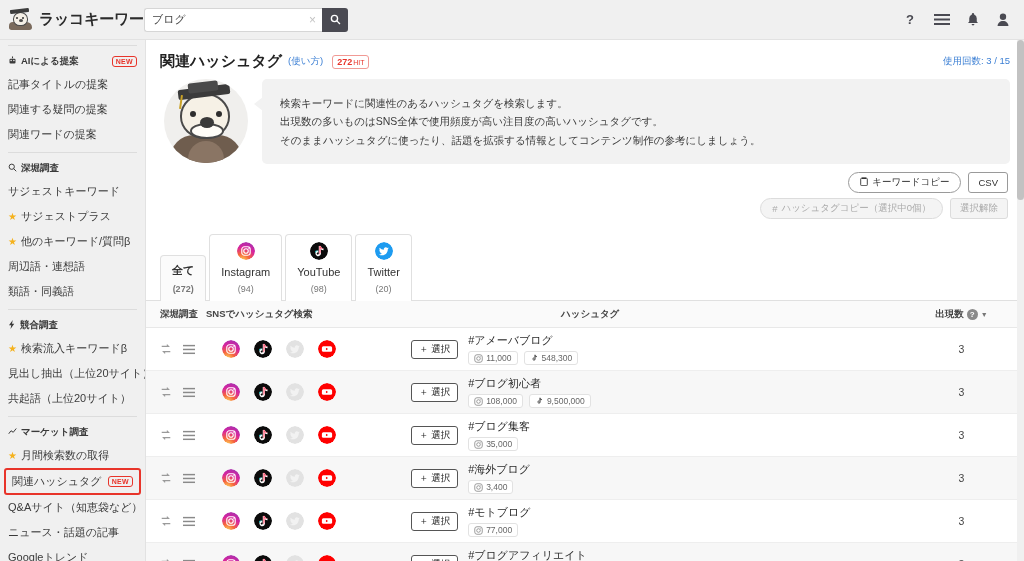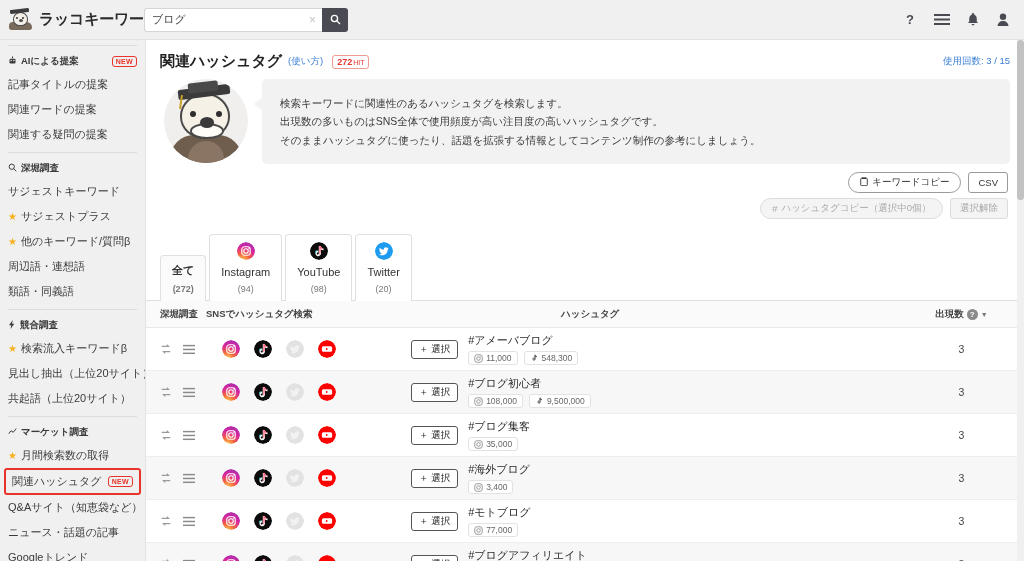--- a/index.html
+++ b/index.html
@@ -293,24 +293,24 @@
             <circle cx="4.2" cy="6" r="1" fill="#f0f0f0"></circle>
             <circle cx="7.8" cy="6" r="1" fill="#f0f0f0"></circle>
           </svg></span>
         <span>AIによる提案</span>
         <span class="badge-new">NEW</span>
       </div>
       <div class="side-item">
         <span>記事タイトルの提案</span>
       </div>
       <div class="side-item">
+        <span>関連する疑問の提案</span>
+      </div>
+      <div class="side-item">
         <span>関連ワードの提案</span>
-      </div>
-      <div class="side-item">
-        <span>関連する疑問の提案</span>
       </div>
       <div class="side-sep"></div>
       <div class="side-head">
         <span><svg width="9" height="9" viewBox="0 0 12 12" fill="none" stroke="#3a3a3a" stroke-width="1.3">
             <circle cx="5" cy="5" r="3.5"></circle>
             <line x1="7.6" y1="7.6" x2="11" y2="11"></line>
           </svg></span>
         <span>深堀調査</span>
       </div>
       <div class="side-item">

